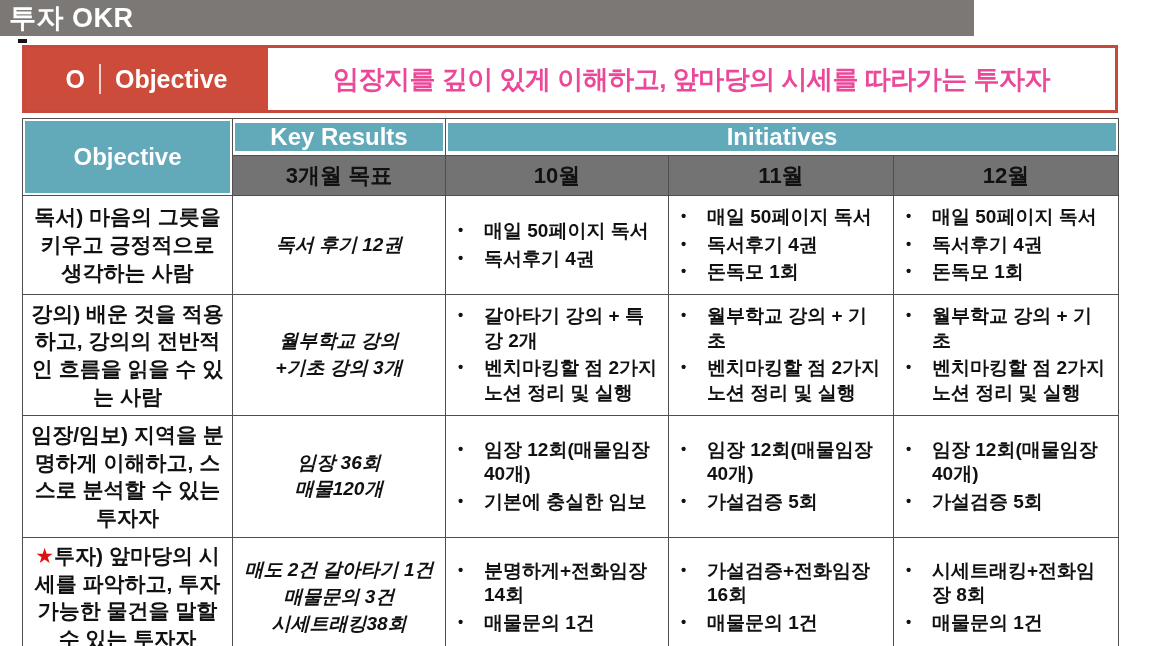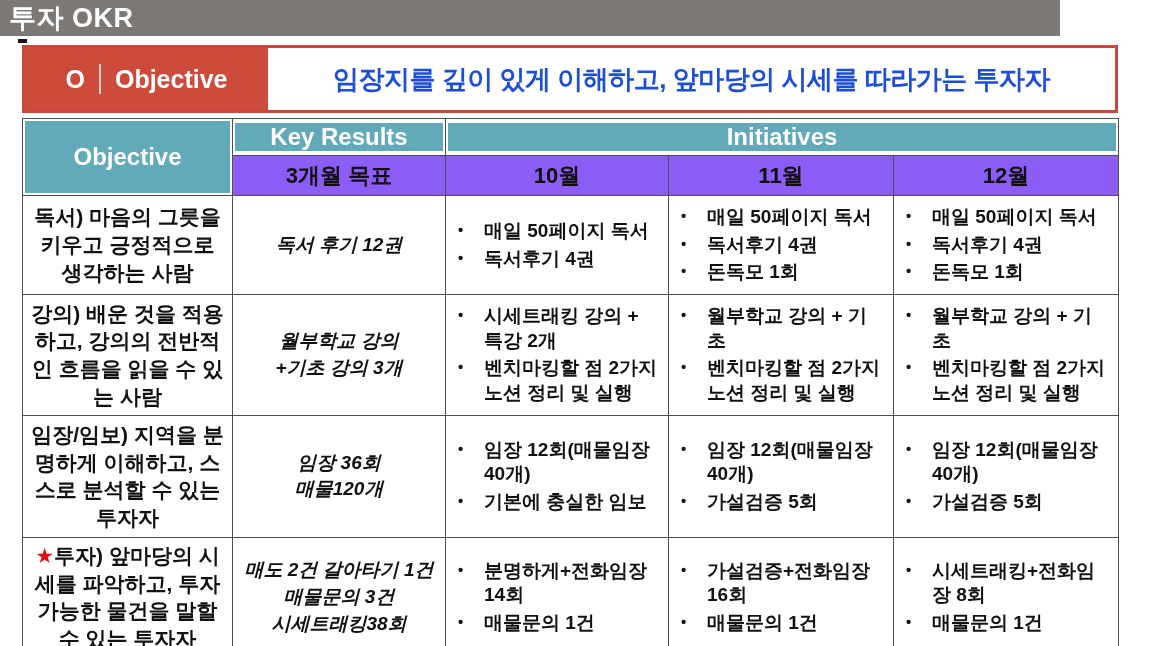--- a/index.html
+++ b/index.html
@@ -4,58 +4,58 @@
 <style>
   * { margin:0; padding:0; box-sizing:border-box; }
   html,body { background:#ffffff; }
   body { font-family:"Liberation Sans","DejaVu Sans",sans-serif; }
   .canvas {
     position:relative; width:1150px; height:646px; background:#ffffff;
     overflow:hidden; font-weight:bold; color:#111;
   }
   
   .topbar {
-    position:absolute; left:0; top:0; width:1060px; height:36px;
+    position:absolute; left:0; top:0; width:974px; height:36px;
     background:#7b7875; display:flex; align-items:center; padding-left:9px;
   }
   .topbar .title { color:#ffffff; font-size:27px; letter-spacing:0.5px; }
   .dash { position:absolute; left:18px; top:39px; width:9px; height:4px; background:#141414; }
 
   
   .banner {
     position:absolute; left:22px; top:45px; width:1096px; height:68px;
     border:3px solid #c7493b; background:#ffffff; display:flex;
   }
   .banner-left {
     width:243px; flex:none; background:#cd4b3a; color:#fff;
     display:flex; align-items:center; justify-content:center; gap:14px;
     font-size:25px;
   }
   .banner-left .sep { width:2px; height:30px; background:rgba(255,255,255,0.75); }
   .banner-right {
     flex:1; display:flex; align-items:center; justify-content:center;
-    font-size:26px; color:#1d4ed8; letter-spacing:-0.5px;
+    font-size:26px; color:#ec4899; letter-spacing:-0.5px;
   }
 
   
   table.okr {
     position:absolute; left:22px; top:118px; width:1096px;
     border-collapse:collapse; table-layout:fixed;
   }
   table.okr td, table.okr th {
     border:1px solid #4f4f4f; vertical-align:middle; font-weight:bold;
   }
   th.tealwrap { background:#ffffff; padding:2px; }
   .fill {
     background:#62a9ba; color:#ffffff; width:100%; height:100%;
     display:flex; align-items:center; justify-content:center; font-size:24px;
   }
   tr.hrow1 { height:37px; }
   tr.hrow2 { height:40px; }
-  th.sub { background:#8b5cf6; color:#111; font-size:22px; text-align:center; }
+  th.sub { background:#737373; color:#111; font-size:22px; text-align:center; }
   th.obj-th { height:77px; }
 
   tr.r1 { height:93px; }
   tr.r2 { height:108px; }
   tr.r3 { height:122px; }
   tr.r4 { height:102px; }
 
   td.obj {
     text-align:center; font-size:21px; line-height:1.32; padding:4px 8px;
   }
@@ -142,21 +142,21 @@
     </tr>
 
     <tr class="r2">
       <td class="obj">강의) 배운 것을 적용하고, 강의의 전반적인 흐름을 읽을 수 있는 사람</td>
       <td class="kr">
         <div>월부학교 강의</div>
         <div>+기초 강의 3개</div>
       </td>
       <td class="init">
         <ul class="bullets">
-          <li>시세트래킹 강의 + 특강 2개</li>
+          <li>갈아타기 강의 + 특강 2개</li>
           <li>벤치마킹할 점 2가지 노션 정리 및 실행</li>
         </ul>
       </td>
       <td class="init">
         <ul class="bullets">
           <li>월부학교 강의 + 기초</li>
           <li>벤치마킹할 점 2가지 노션 정리 및 실행</li>
         </ul>
       </td>
       <td class="init">

